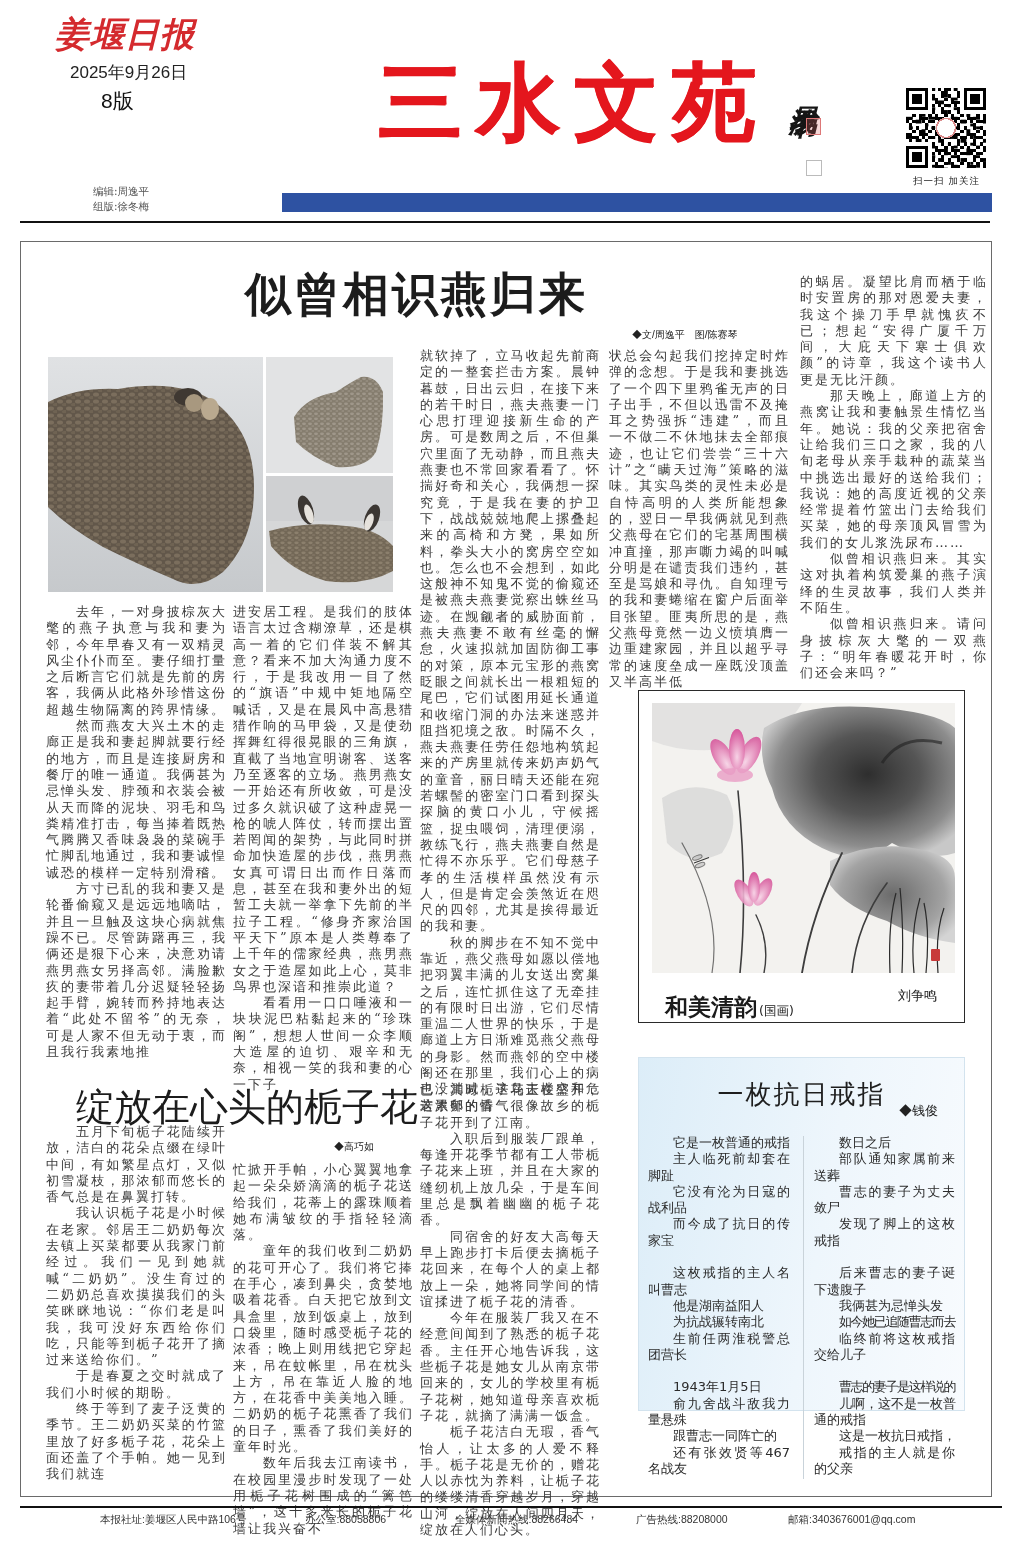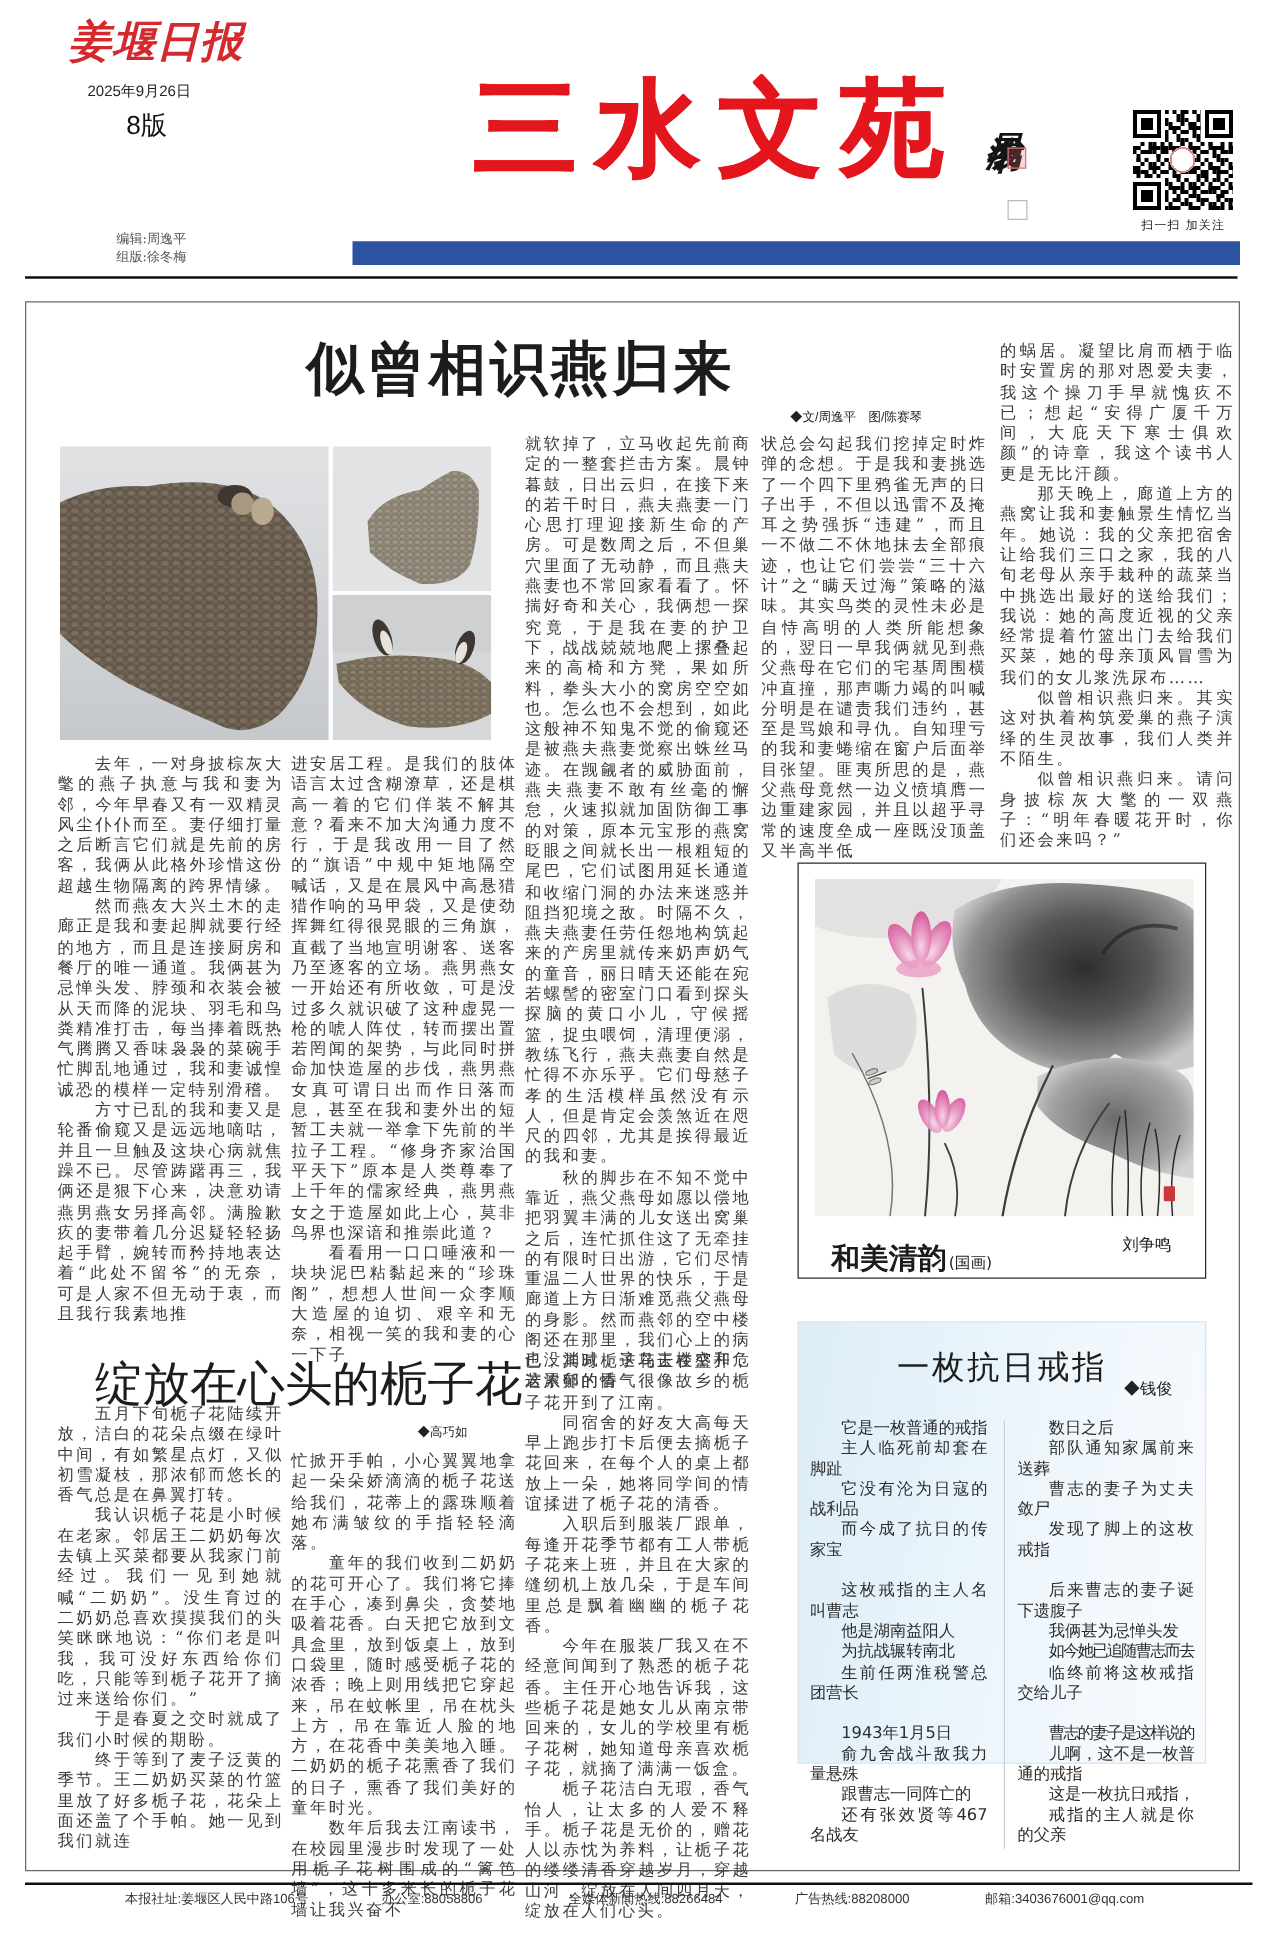--- a/index.html
+++ b/index.html
@@ -1,20 +1,20 @@
 <!DOCTYPE html>
 <html><head>
 <meta charset="utf-8">
 <style>
   html,body{margin:0;padding:0;background:#fff;}
   body{width:1009px;height:1547px;position:relative;overflow:hidden;font-family:"DejaVu Serif","Liberation Serif",serif;color:#222;}
   .abs{position:absolute;}
   
   .logo{left:55px;top:14px;font-size:34px;line-height:40px;color:#d42a2e;font-weight:bold;font-style:italic;letter-spacing:1px;font-family:"DejaVu Serif",serif;white-space:nowrap;}
-  .date{left:70px;top:65px;font-size:12px;line-height:16px;font-family:"Liberation Sans",sans-serif;color:#222;white-space:nowrap;}
+  .date{left:70px;top:65px;font-size:17px;line-height:16px;font-family:"Liberation Sans",sans-serif;color:#222;white-space:nowrap;}
   .edition{left:101px;top:88px;font-size:21px;line-height:26px;font-family:"Liberation Sans",sans-serif;color:#111;white-space:nowrap;}
   .credits{left:93px;top:184px;font-size:10.5px;line-height:15px;color:#555;white-space:nowrap;}
   .supp-title{left:378px;top:56px;font-size:84px;line-height:92px;letter-spacing:14px;color:#e4161d;font-weight:900;white-space:nowrap;font-family:"DejaVu Serif",serif;text-shadow:1px 0 0 #e4161d,0 1px 0 #e4161d;}
   .sig{left:786px;top:84px;writing-mode:vertical-rl;font-size:28px;line-height:32px;font-weight:bold;font-style:italic;color:#151515;letter-spacing:2px;white-space:nowrap;}
   .seal-a{left:806px;top:118px;width:13px;height:15px;border:1px solid #d77;background:rgba(220,90,90,.25);}
   .seal-b{left:806px;top:160px;width:14px;height:14px;border:1px solid #bbb;}
   .qr{left:905px;top:88px;width:82px;height:80px;}
   .qr-caption{left:913px;top:175px;font-size:9.5px;line-height:12px;color:#222;white-space:nowrap;letter-spacing:1px;}
   .blue-bar{left:282px;top:193px;width:710px;height:19px;}
   .rule{left:20px;top:221px;width:970px;height:2px;background:#111;}
@@ -261,22 +261,22 @@
     <p class="indent">于是春夏之交时就成了我们小时候的期盼。</p>
     <p class="indent">终于等到了麦子泛黄的季节。王二奶奶买菜的竹篮里放了好多栀子花，花朵上面还盖了个手帕。她一见到我们就连</p>
   </div>
 <div class="col" style="left:233px;top:1162px">
     <p>忙掀开手帕，小心翼翼地拿起一朵朵娇滴滴的栀子花送给我们，花蒂上的露珠顺着她布满皱纹的手指轻轻滴落。</p>
     <p class="indent">童年的我们收到二奶奶的花可开心了。我们将它捧在手心，凑到鼻尖，贪婪地吸着花香。白天把它放到文具盒里，放到饭桌上，放到口袋里，随时感受栀子花的浓香；晚上则用线把它穿起来，吊在蚊帐里，吊在枕头上方，吊在靠近人脸的地方，在花香中美美地入睡。二奶奶的栀子花熏香了我们的日子，熏香了我们美好的童年时光。</p>
     <p class="indent">数年后我去江南读书，在校园里漫步时发现了一处用栀子花树围成的“篱笆墙”，这十多米长的栀子花墙让我兴奋不</p>
   </div>
 <div class="col" style="left:420px;top:1082px">
     <p>已，其时栀子花正在盛开，这浓郁的香气很像故乡的栀子花开到了江南。</p>
+    <p class="indent">入职后到服装厂跟单，每逢开花季节都有工人带栀子花来上班，并且在大家的缝纫机上放几朵，于是车间里总是飘着幽幽的栀子花香。</p>
     <p class="indent">同宿舍的好友大高每天早上跑步打卡后便去摘栀子花回来，在每个人的桌上都放上一朵，她将同学间的情谊揉进了栀子花的清香。</p>
-    <p class="indent">入职后到服装厂跟单，每逢开花季节都有工人带栀子花来上班，并且在大家的缝纫机上放几朵，于是车间里总是飘着幽幽的栀子花香。</p>
     <p class="indent">今年在服装厂我又在不经意间闻到了熟悉的栀子花香。主任开心地告诉我，这些栀子花是她女儿从南京带回来的，女儿的学校里有栀子花树，她知道母亲喜欢栀子花，就摘了满满一饭盒。</p>
     <p class="indent">栀子花洁白无瑕，香气怡人，让太多的人爱不释手。栀子花是无价的，赠花人以赤忱为养料，让栀子花的缕缕清香穿越岁月，穿越山河，绽放在人间四月天，绽放在人们心头。</p>
   </div>
 
 <div class="abs poem-box">
   <div class="poem-title">一枚抗日戒指</div>
   <div class="poem-byline"><span>◆</span><span>钱俊</span></div>
   <div class="poem-divider"></div>
   <div class="poem-col left">
 

